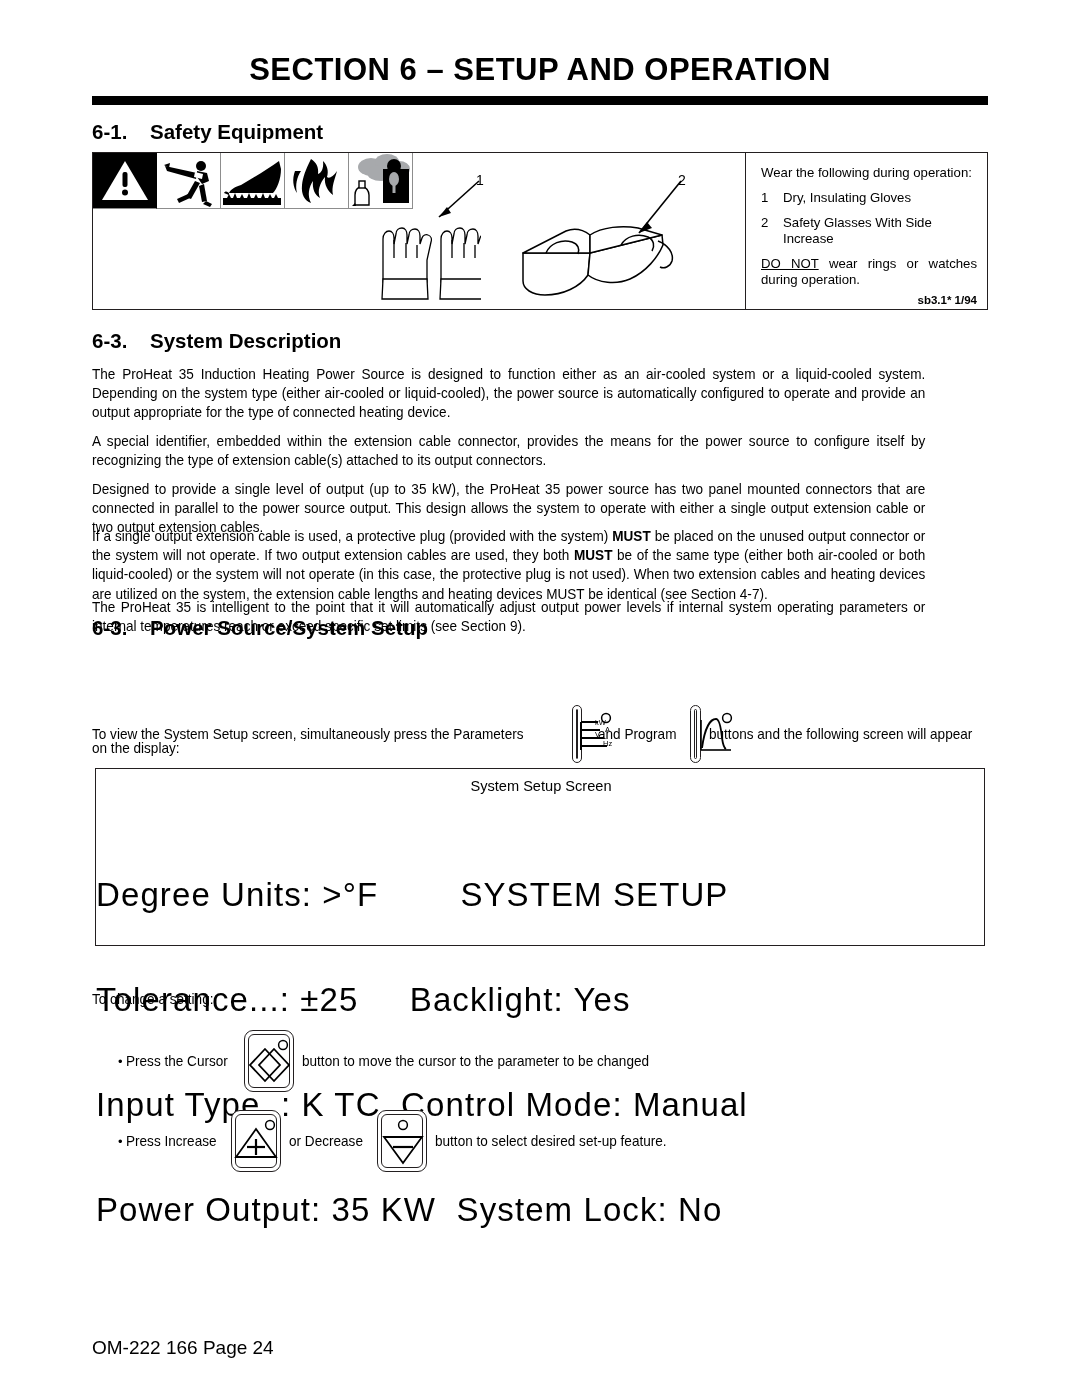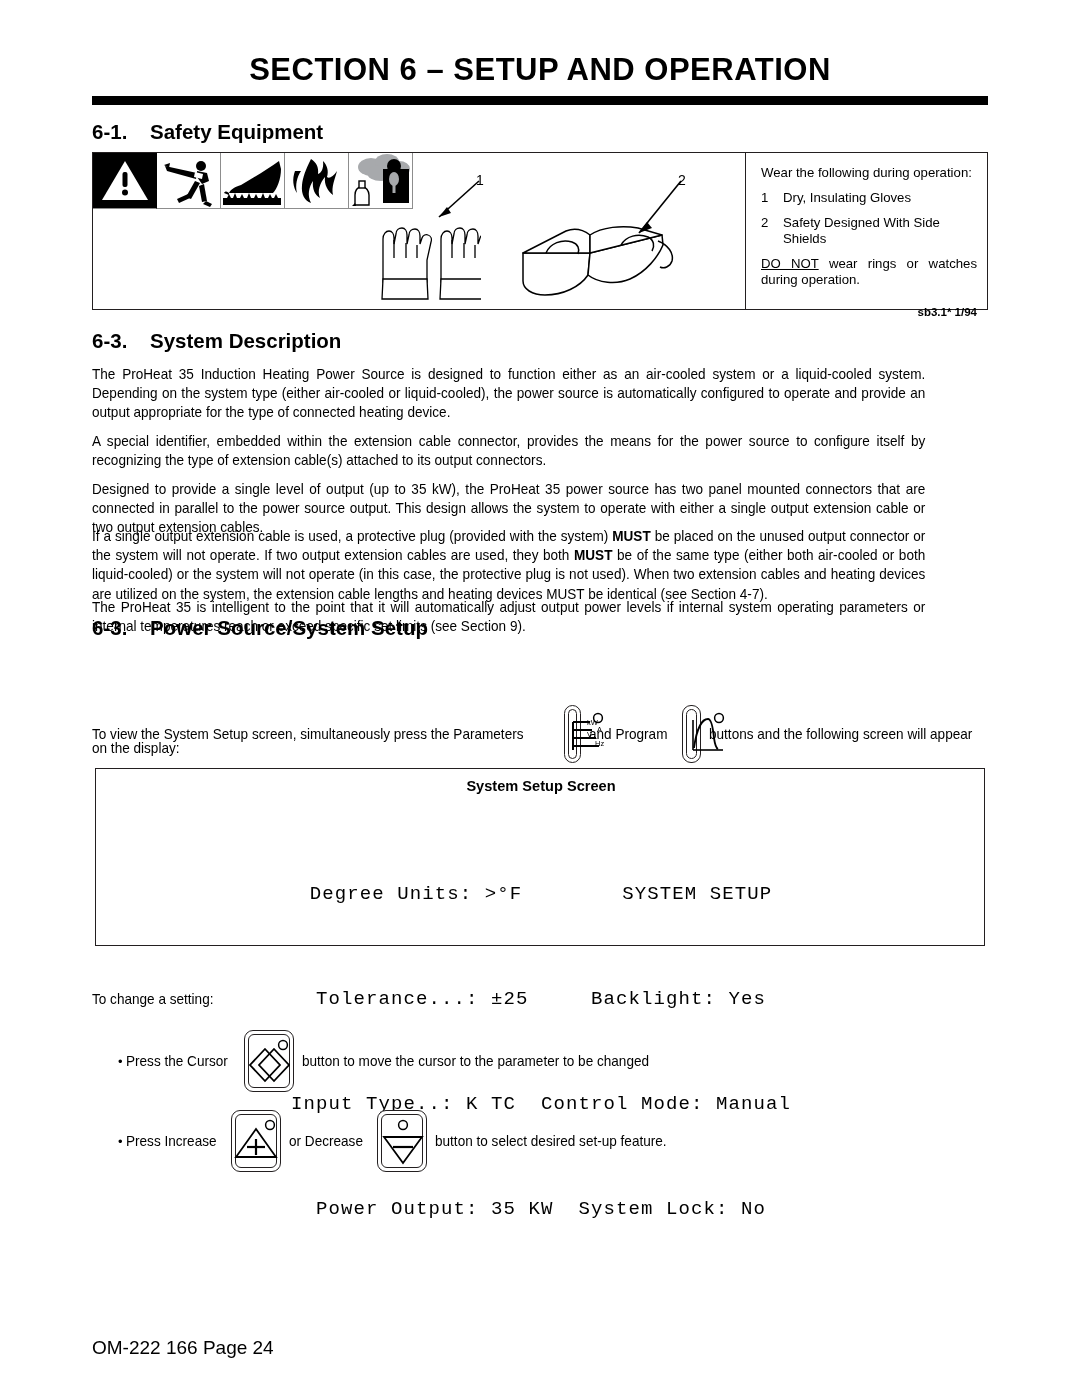--- a/index.html
+++ b/index.html
@@ -57,21 +57,21 @@
 
   .callout-num { position:absolute; font-size:14px; }
   .cn1 { left:383px; top:19px; }
   .cn2 { left:585px; top:19px; }
 
   .safety-text {
     position:absolute; left:668px; top:12px; width:216px;
     font-size:13.2px; line-height:16px;
   }
   .safety-text p { margin:0 0 9px 0; text-align:justify; }
-  .safety-text p.last { margin-bottom:16px; }
+  .safety-text p.last { margin-bottom:4px; }
   .st-item { display:flex; margin:0 0 9px 0; }
   .st-item .n { width:22px; flex:0 0 22px; }
   .st-item .t { flex:1; }
   .donot { text-decoration:underline; }
   .doc-code { text-align:right; font-size:11.5px; font-weight:bold; margin-top:2px; }
 
   
   .body-p {
     position:absolute; left:92px; width:896px;
     font-size:14.6px; line-height:19.2px;
@@ -110,29 +110,28 @@
   }
   .pbtn svg { position:absolute; left:0; top:0; }
 
   
   .screen-box {
     position:absolute; left:95px; top:768px; width:890px; height:178px;
     border:1.2px solid #231f20; background:#fff;
   }
   .screen-caption {
     position:absolute; left:0; top:9px; width:890px;
-    text-align:center; font-weight:bold; font-size:14.6px;
+    text-align:center; font-weight:normal; font-size:14.6px;
     transform:none;
   }
   .screen-lines {
     position:absolute; left:0; top:38px; width:890px;
-    font-family:Liberation Mono, monospace;
-    font-size:19px; line-height:35px; letter-spacing:1.1px;
+    font-family:Liberation Sans, sans-serif;
+    font-size:33px; line-height:35px; letter-spacing:1.1px;
     white-space:pre;
-    text-align:center;
   }
   .screen-lines div { display:block; }
 
   
   .change-lead {
     position:absolute; left:92px; top:991px; font-size:14.6px;
     transform:scaleX(0.93); transform-origin:left top;
   }
   .bullet-row {
     position:absolute; display:flex; align-items:center;
@@ -269,21 +268,21 @@
     <div class="callout-num cn2">2</div>
 
     <div class="safety-text">
       <p>Wear the following during operation:</p>
       <div class="st-item">
         <span class="n">1</span>
         <span class="t">Dry, Insulating Gloves</span>
       </div>
       <div class="st-item">
         <span class="n">2</span>
-        <span class="t">Safety Designed With Side Shields</span>
+        <span class="t">Safety Glasses With Side Increase</span>
       </div>
       <p class="last"><span class="donot">DO NOT</span><span> wear rings or watches during operation.</span></p>
       <div class="doc-code">sb3.1* 1/94</div>
     </div>
   </div>
 
   <div class="heading h62">
     <span class="num">6-3.</span><span>System Description</span>
   </div>
 
@@ -293,21 +292,21 @@
   <div class="body-p p4"><span>If a single output extension cable is used, a protective plug (provided with the system) </span><b>MUST</b><span> be placed on the unused output connector or the system will not operate. If two output extension cables are used, they both </span><b>MUST</b><span> be of the same type (either both air-cooled or both liquid-cooled) or the system will not operate (in this case, the protective plug is not used). When two extension cables and heating devices are utilized on the system, the extension cable lengths and heating devices MUST be identical (see Section 4-7).</span></div>
   <div class="body-p p5">The ProHeat 35 is intelligent to the point that it will automatically adjust output power levels if internal system operating parameters or internal temperatures reach or exceed specific set limits (see Section 9).</div>
 
   <div class="heading h63">
     <span class="num">6-3.</span><span>Power Source/System Setup</span>
   </div>
 
   <div class="intro-line">
     <span class="txt">To view the System Setup screen, simultaneously press the Parameters</span>
 
-    <span class="pbtn" style="width:44px;height:58px;margin:0 8px;">
+    <span class="pbtn" style="width:44px;height:58px;margin:0 16px;">
       <span class="inner"></span>
       <svg width="44" height="58" viewBox="0 0 44 58">
         <circle cx="33" cy="12" r="4.4" fill="none" stroke="#000" stroke-width="1.5"></circle>
         <line x1="8" y1="16" x2="25" y2="16" stroke="#000" stroke-width="2"></line>
         <line x1="8" y1="24" x2="27" y2="24" stroke="#000" stroke-width="2"></line>
         <line x1="8" y1="32" x2="31" y2="32" stroke="#000" stroke-width="2"></line>
         <line x1="8" y1="40" x2="34" y2="40" stroke="#000" stroke-width="2"></line>
         <line x1="8" y1="16" x2="8" y2="44" stroke="#000" stroke-width="2"></line>
         <text x="22" y="19" font-size="7.5" font-family="Liberation Sans, sans-serif">kW</text>
         <text x="32" y="26" font-size="7.5" font-family="Liberation Sans, sans-serif">A</text>

